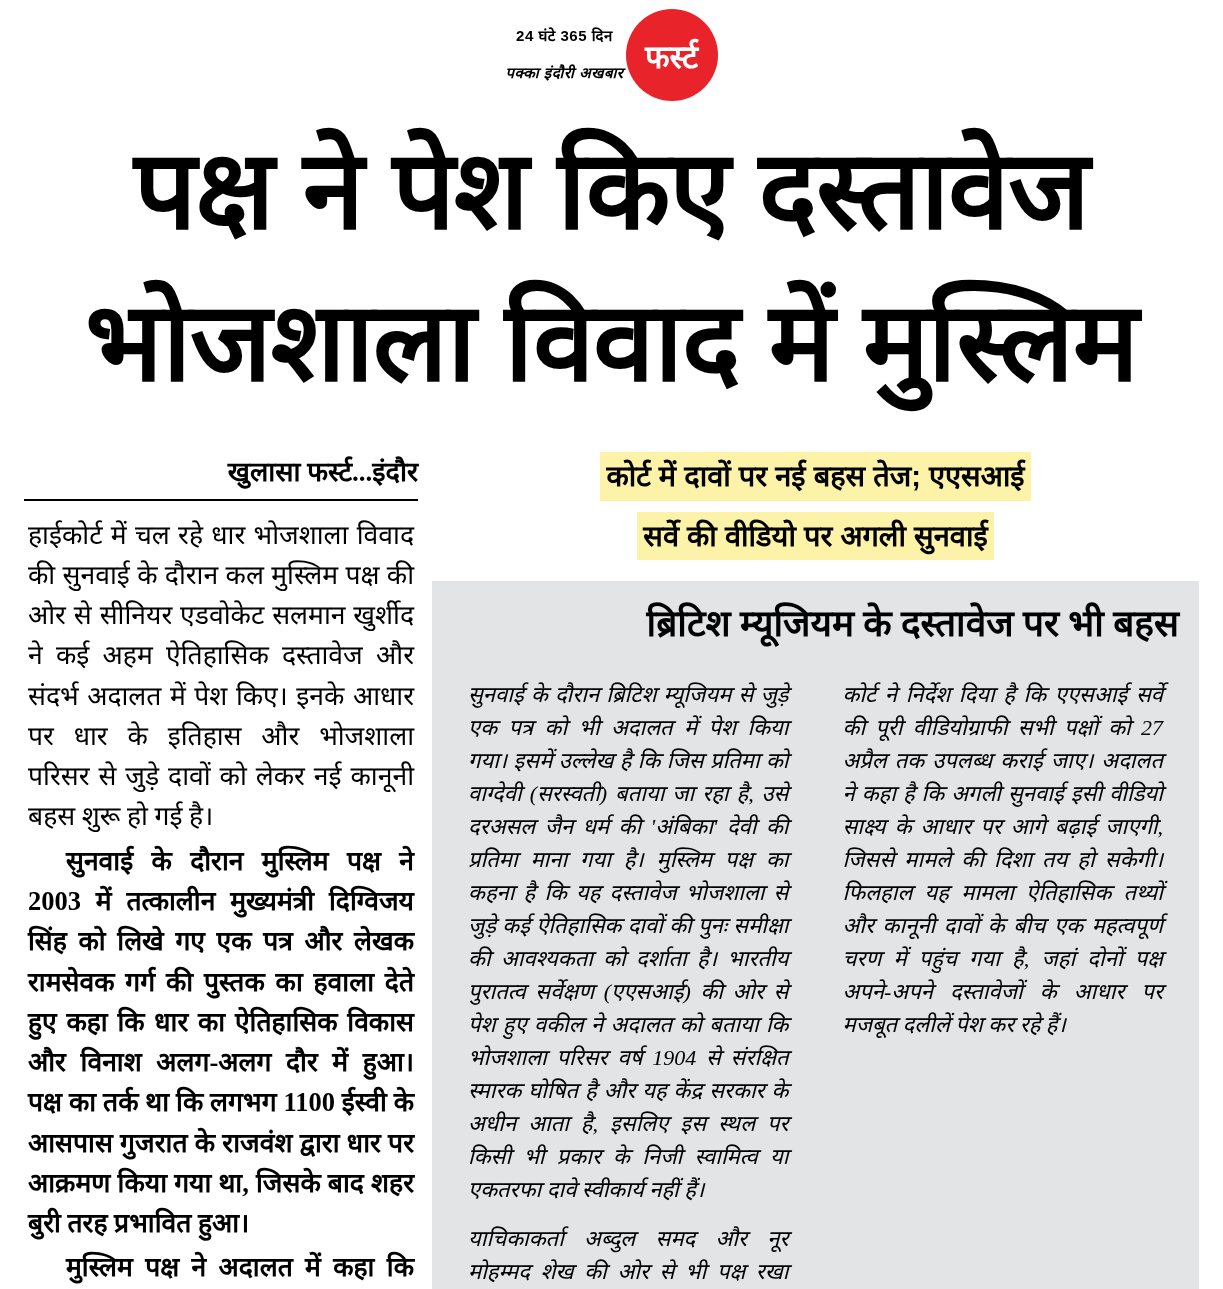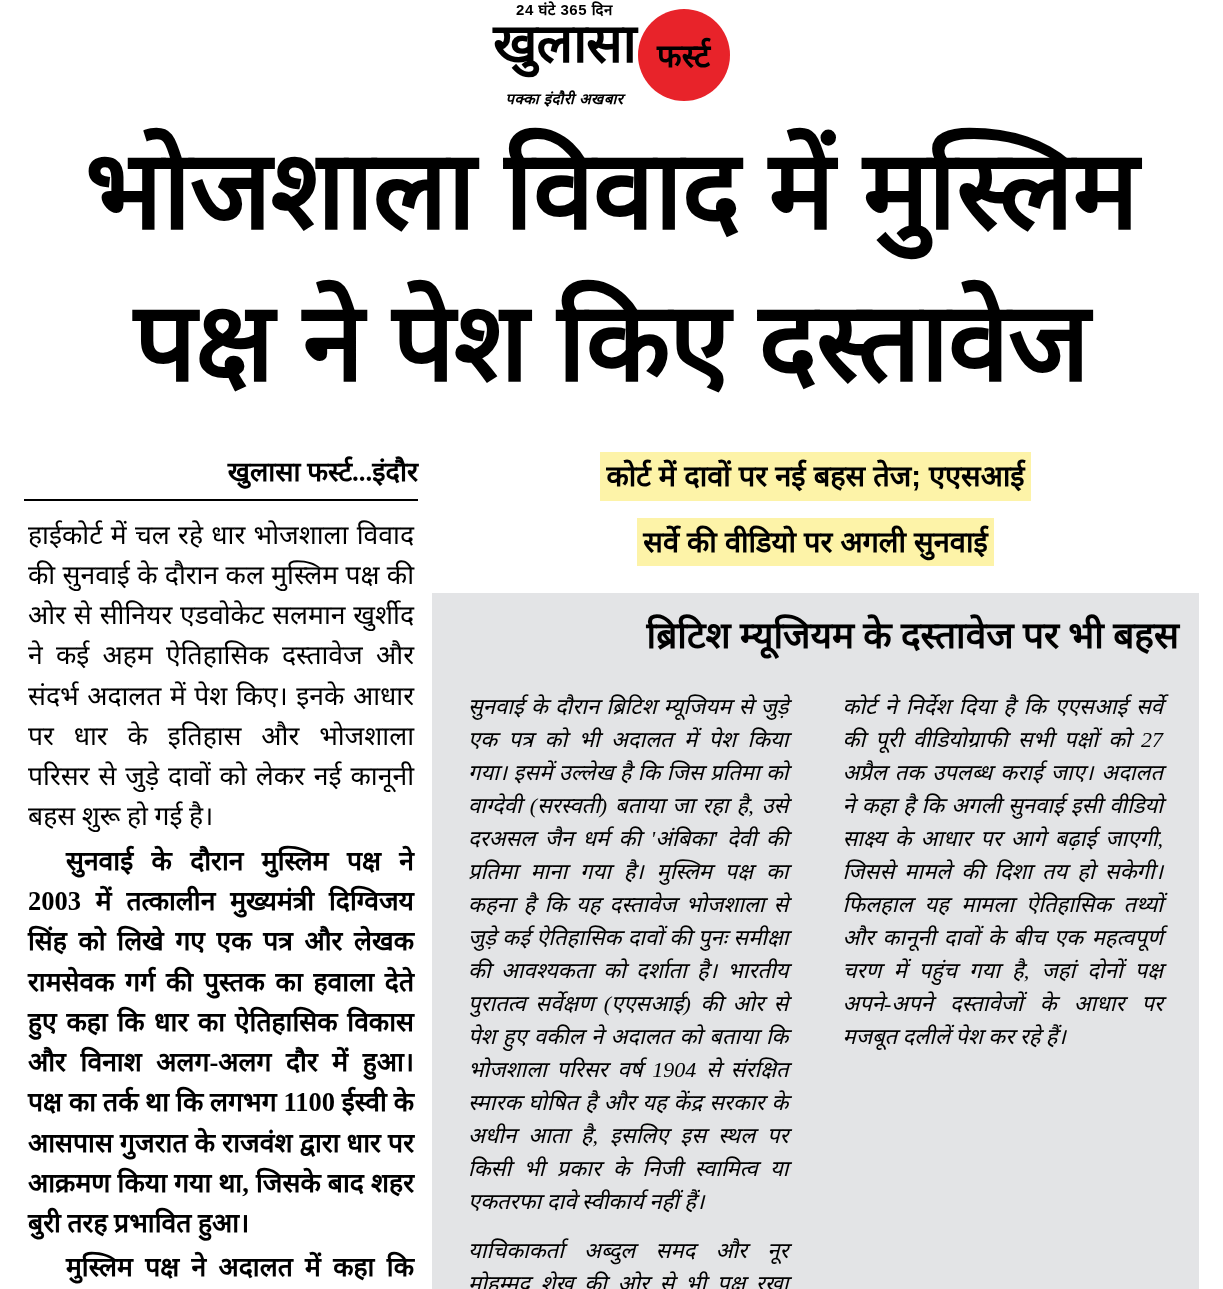--- a/index.html
+++ b/index.html
@@ -56,21 +56,21 @@
     font-style: italic;
     font-size: 15px;
     margin-top: 21px;
     letter-spacing: 0.5px;
   }
   .mast-badge {
     width: 92px;
     height: 92px;
     border-radius: 50%;
     background: #e8232a;
-    color: #000000;
+    color: #ffffff;
     display: flex;
     align-items: center;
     justify-content: center;
     font-family: "Liberation Sans", sans-serif;
     font-weight: bold;
     font-size: 32px;
     margin-left: -4px;
     margin-top: 2px;
   }
 
@@ -141,21 +141,21 @@
     font-family: "Liberation Sans", sans-serif;
     font-weight: bold;
     font-size: 29px;
     line-height: 1.55;
     margin-bottom: 10px;
   }
   .kicker span {
     background: #fdf3a8;
     padding: 2px 6px;
     display: inline-block;
-    margin-bottom: 17px;
+    margin-bottom: 11px;
   }
   .grey-box {
     background: #e3e4e6;
     padding: 20px 20px 18px 20px;
     box-sizing: border-box;
     min-height: 710px;
   }
   .box-title {
     text-align: right;
     font-family: "Liberation Serif", serif;
@@ -183,30 +183,29 @@
     margin-top: 0px;
   }
 </style>
 </head>
 <body>
 
 <div class="masthead">
   <div class="masthead-inner">
     <div class="mast-left">
       <div class="mast-top-line">24 घंटे 365 दिन</div>
-      <div class="mast-main">खुलासा</div>
       <div class="mast-sub">पक्का इंदौरी अखबार</div>
     </div>
     <div class="mast-badge">फर्स्ट</div>
   </div>
 </div>
 
 <div class="headline">
+  <span class="hl-line">पक्ष ने पेश किए दस्तावेज</span>
   <span class="hl-line">भोजशाला विवाद में मुस्लिम</span>
-  <span class="hl-line">पक्ष ने पेश किए दस्तावेज</span>
 </div>
 
 <div class="content">
 
   <div class="col-left">
     <div class="byline">खुलासा फर्स्ट...इंदौर</div>
     <div class="byline-rule"></div>
     <p>हाईकोर्ट में चल रहे धार भोजशाला विवाद की सुनवाई के दौरान कल मुस्लिम पक्ष की ओर से सीनियर एडवोकेट सलमान खुर्शीद ने कई अहम ऐतिहासिक दस्तावेज और संदर्भ अदालत में पेश किए। इनके आधार पर धार के इतिहास और भोजशाला परिसर से जुड़े दावों को लेकर नई कानूनी बहस शुरू हो गई है।</p>
     <p>सुनवाई के दौरान मुस्लिम पक्ष ने 2003 में तत्कालीन मुख्यमंत्री दिग्विजय सिंह को लिखे गए एक पत्र और लेखक रामसेवक गर्ग की पुस्तक का हवाला देते हुए कहा कि धार का ऐतिहासिक विकास और विनाश अलग-अलग दौर में हुआ। पक्ष का तर्क था कि लगभग 1100 ईस्वी के आसपास गुजरात के राजवंश द्वारा धार पर आक्रमण किया गया था, जिसके बाद शहर बुरी तरह प्रभावित हुआ।</p>
     <p>मुस्लिम पक्ष ने अदालत में कहा कि बाद में मुस्लिम शासकों ने पहले से उजड़े हुए शहर का पुनर्निर्माण और प्रशासनिक व्यवस्था संभाली थी, न कि किसी नए विध्वंस की स्थिति उत्पन्न की थी। उनके अनुसार यह ऐतिहासिक तथ्य उन दावों को चुनौती देता है, जिनमें मुस्लिम शासकों को धार के विनाश के लिए जिम्मेदार बताया जाता है।</p>

